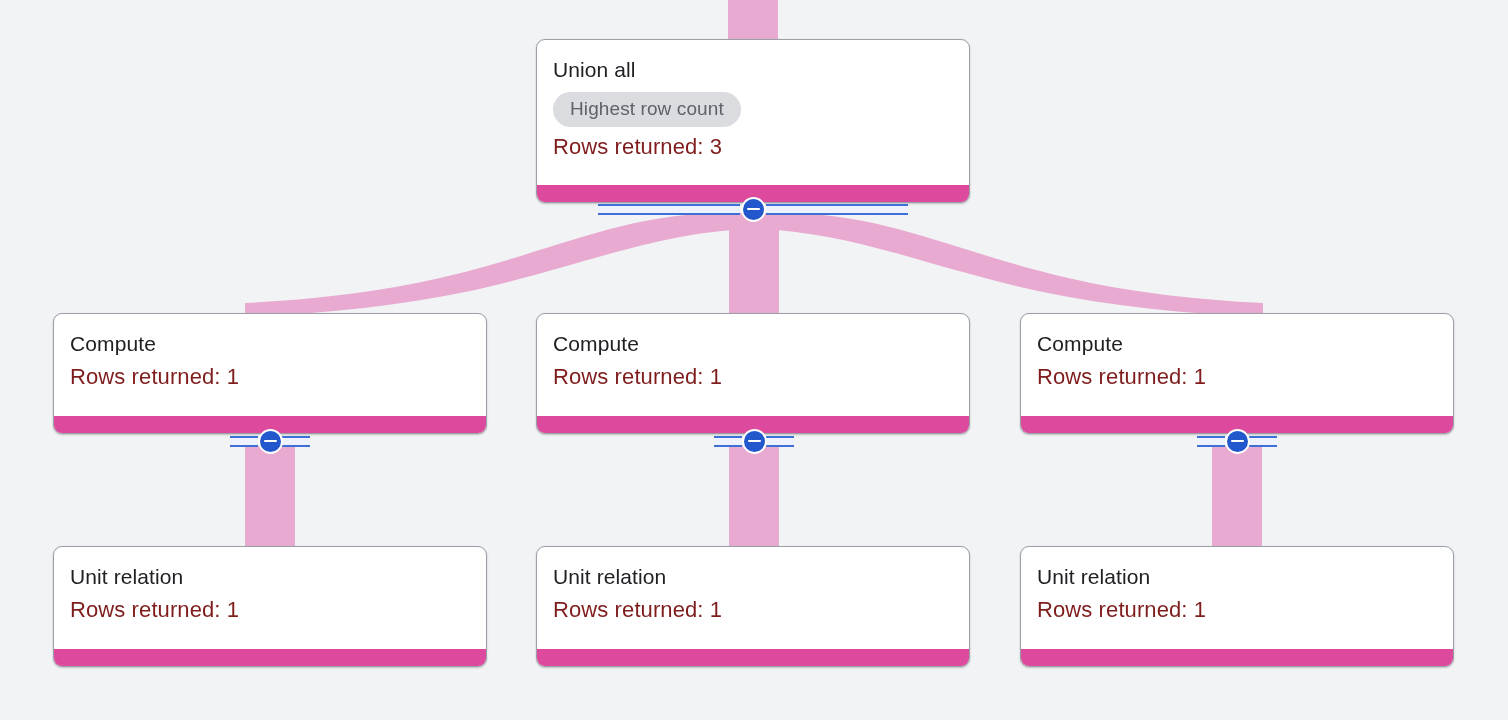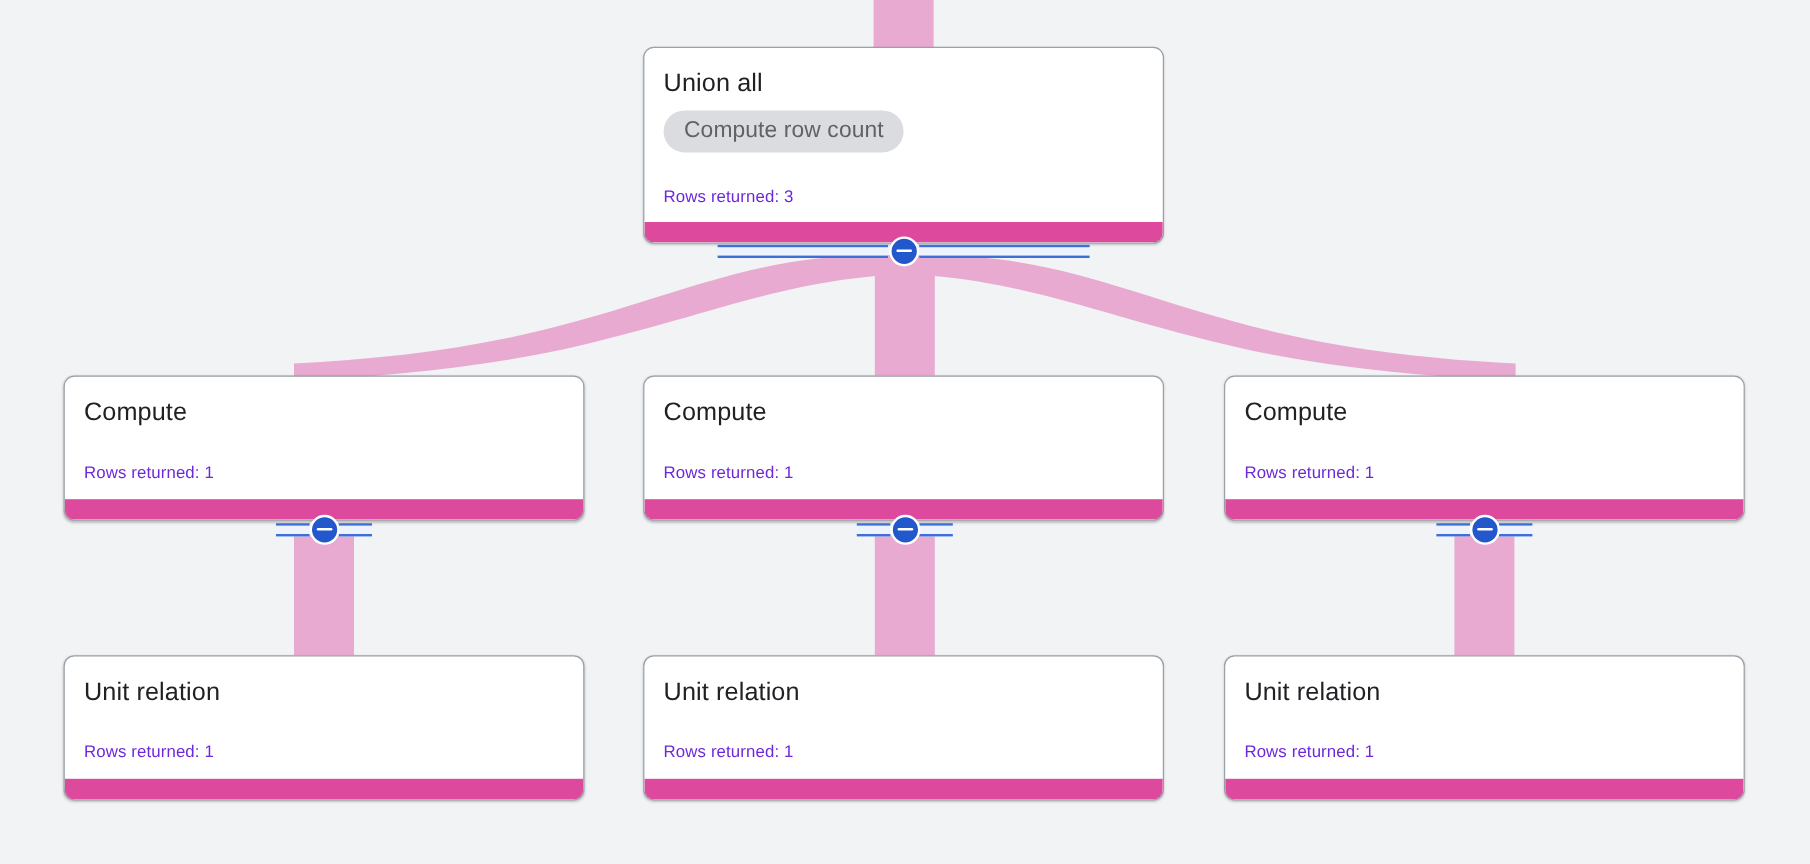--- a/index.html
+++ b/index.html
@@ -54,24 +54,24 @@
     padding: 6px 17px 7px 17px;
     background: #dadce0;
     color: #5f6368;
     font-size: 19px;
     line-height: 22px;
     border-radius: 18px;
     letter-spacing: .1px;
     white-space: nowrap;
   }
   .node-rows {
-    margin-top: 25px;
-    font-size: 14px;
+    margin-top: 9px;
+    font-size: 22px;
     line-height: 22px;
-    color: #6d28d9;
+    color: #7f1d1d;
     letter-spacing: .1px;
     white-space: nowrap;
   }
   .node-bar {
     position: absolute;
     left: 0;
     right: 0;
     bottom: 0;
     height: 17px;
     background: #dd4a9d;
@@ -150,21 +150,21 @@
     <path d="M 245,446 L 295,446 L 295,546 L 245,546 Z" fill="#e8aad0"></path>
 
     <path d="M 729,446 L 779,446 L 779,546 L 729,546 Z" fill="#e8aad0"></path>
 
     <path d="M 1212,446 L 1262,446 L 1262,546 L 1212,546 Z" fill="#e8aad0"></path>
   </svg>
 
   <div class="node" style="left:536px; top:39px; width:434px; height:164px;">
     <div class="node-body">
       <div class="node-title">Union all</div>
-      <div class="node-chip">Compute row count</div>
+      <div class="node-chip">Highest row count</div>
       <div class="node-rows">Rows returned: 3</div>
     </div>
     <div class="node-bar"></div>
   </div>
   <div class="collapse" style="left:598px; top:196px; width:310px;">
     <div class="rail left" style="width:142px;"></div>
     <div class="rail right" style="width:142px;"></div>
     <div class="knob"></div>
   </div>
 

